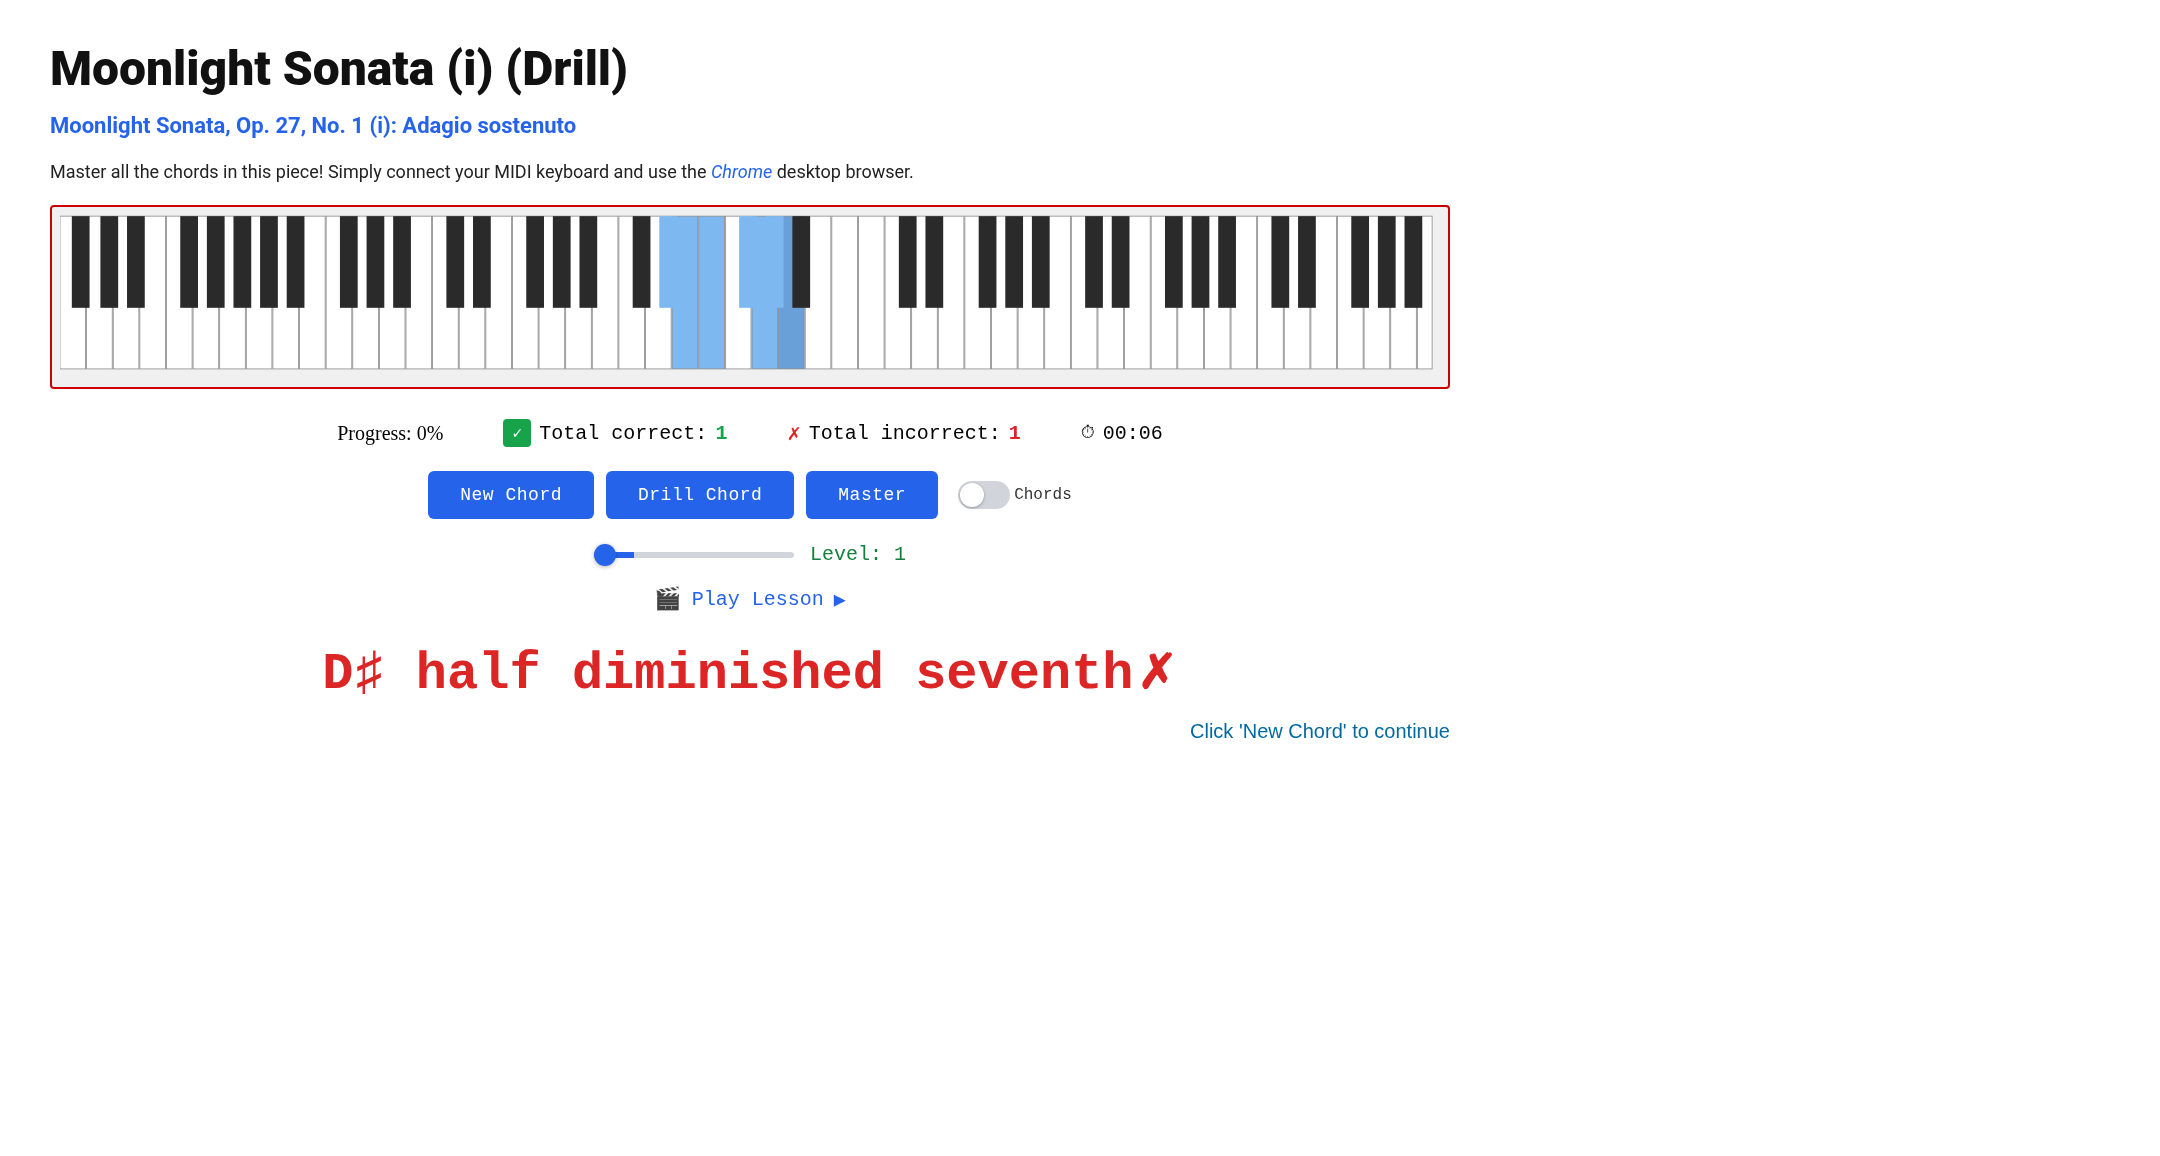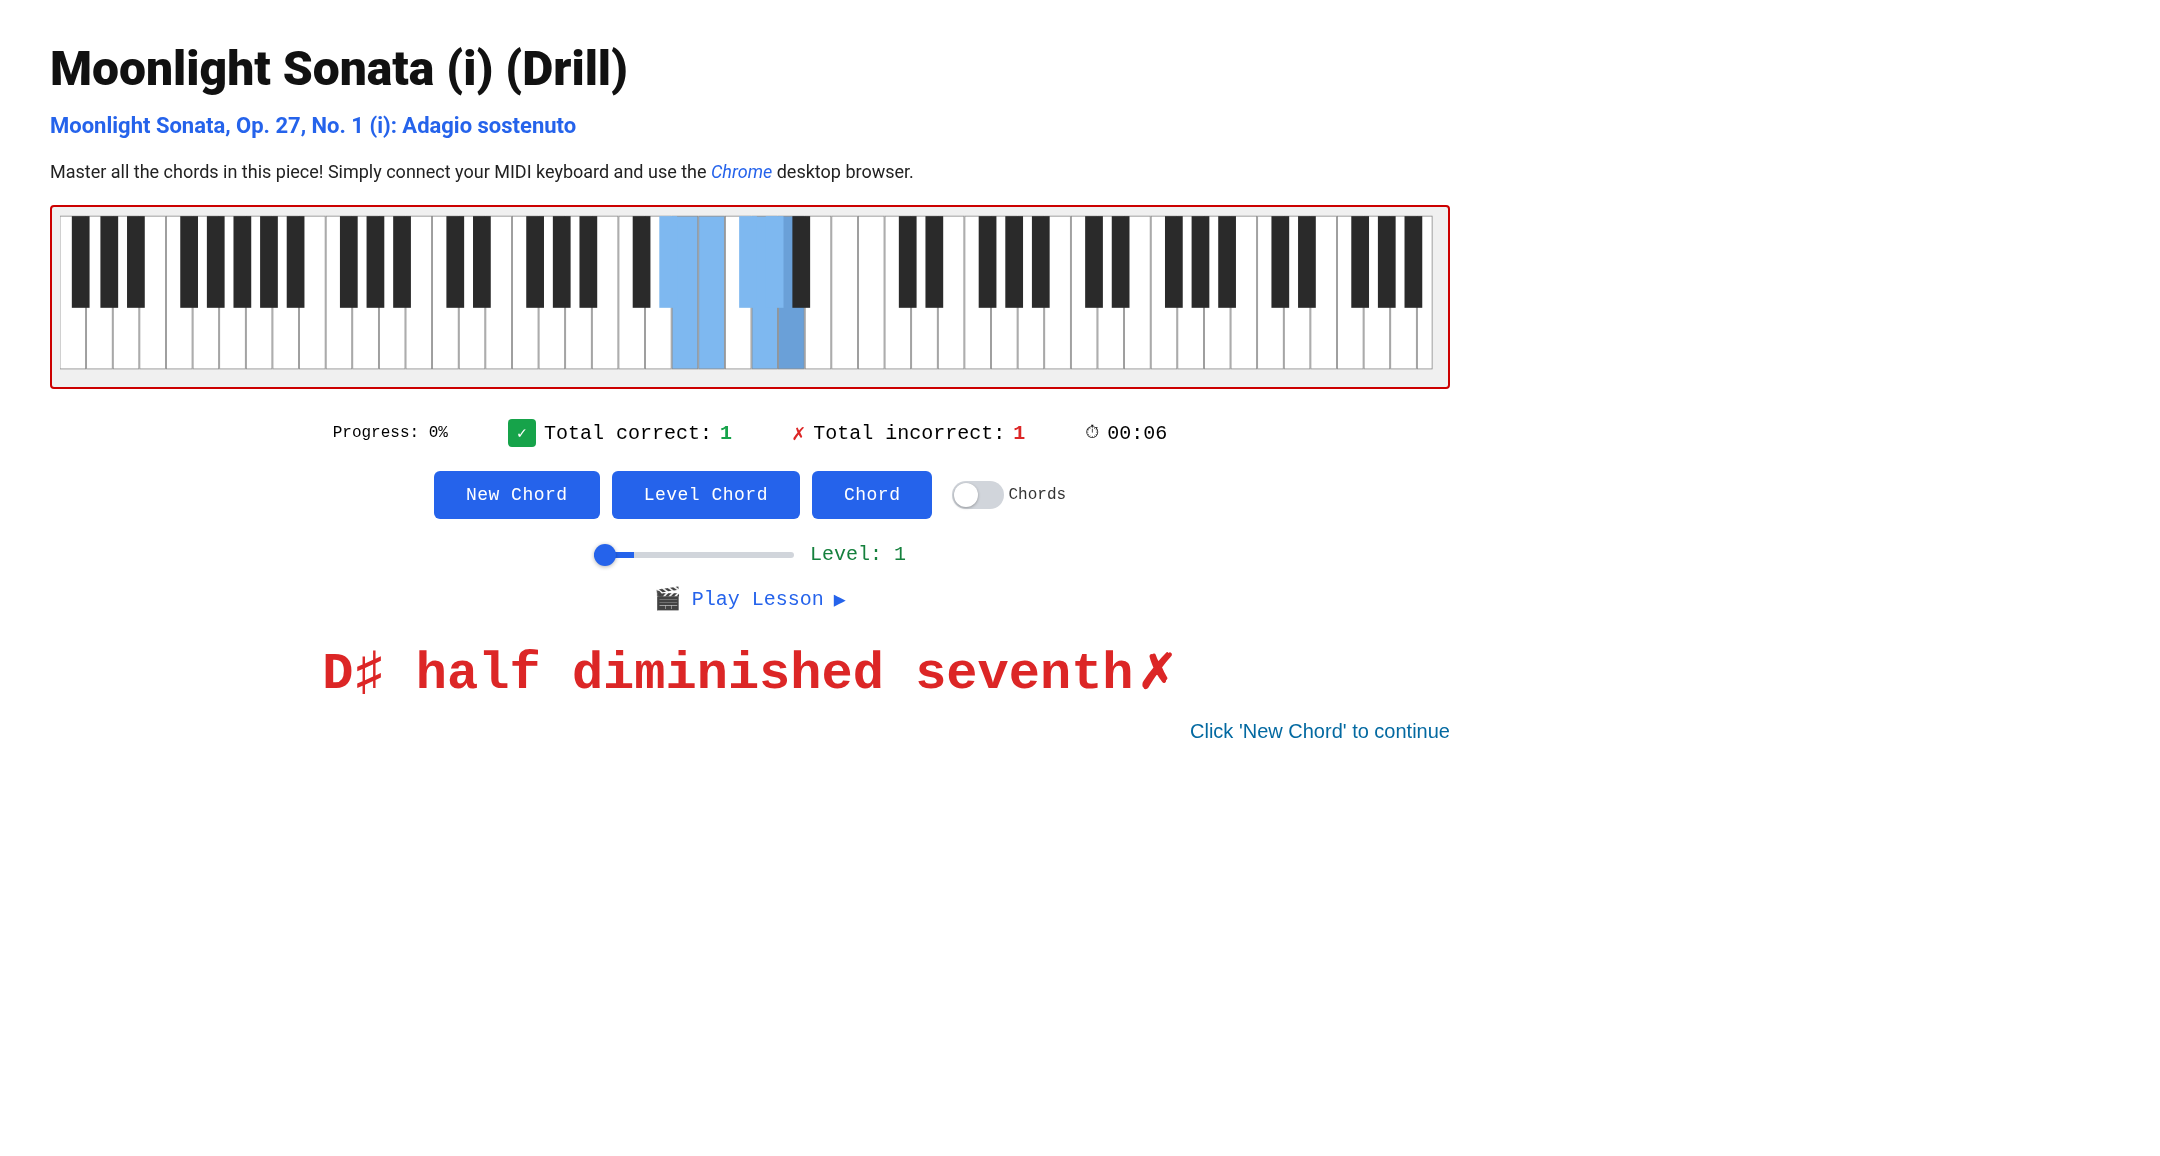--- a/index.html
+++ b/index.html
@@ -55,22 +55,22 @@
       align-items: center;
       justify-content: center;
       gap: 60px;
       font-family: 'Courier New', monospace;
       font-size: 20px;
       margin-bottom: 24px;
       flex-wrap: wrap;
     }
 
     .progress-text {
-      font-family: Liberation Mono, monospace;
-      font-size: 16px;
+      font-family: Liberation Serif, serif;
+      font-size: 20px;
     }
 
     .stat-item {
       display: flex;
       align-items: center;
       gap: 8px;
       font-family: 'Courier New', monospace;
       font-size: 20px;
     }
 
@@ -407,22 +407,22 @@
   </span>
 
   <span class="stat-item">
     <span class="timer-icon">⏱</span>
     <span>00:06</span>
   </span>
 </div>
 
 <div class="buttons-row">
   <button class="btn-blue">New Chord</button>
-  <button class="btn-blue">Level Chord</button>
-  <button class="btn-blue">Chord</button>
+  <button class="btn-blue">Drill Chord</button>
+  <button class="btn-blue">Master</button>
 
   <div class="toggle-container">
     <div class="toggle">
       <div class="toggle-knob"></div>
     </div>
     <span class="toggle-label">Chords</span>
   </div>
 </div>
 
 <div class="level-row">

